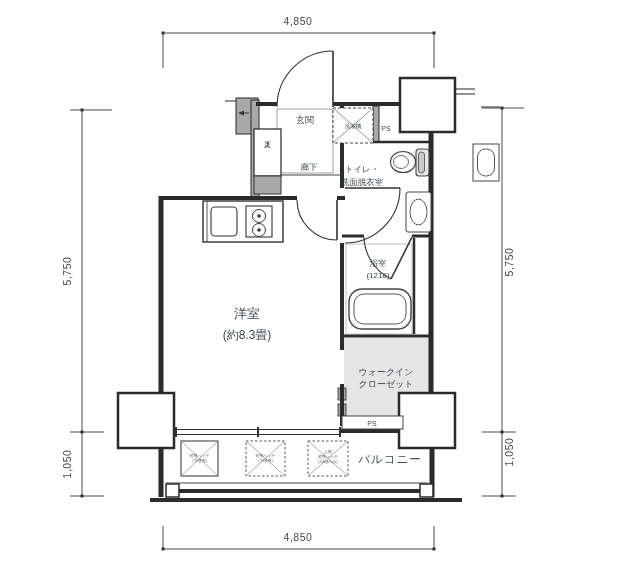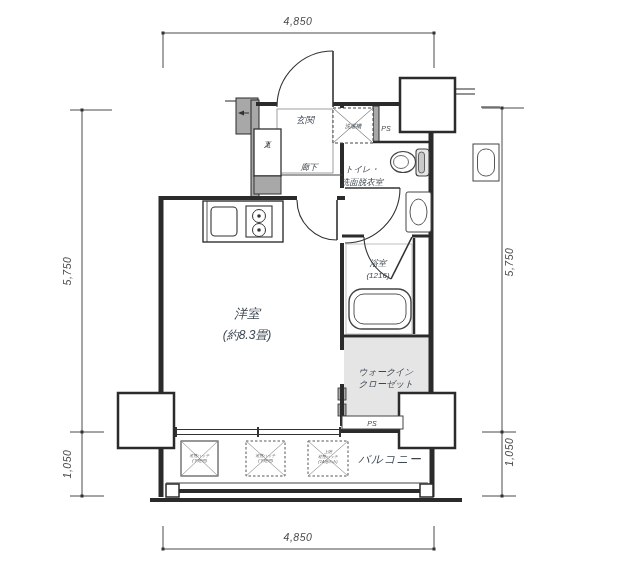--- a/index.html
+++ b/index.html
@@ -1,17 +1,17 @@
 <!DOCTYPE html>
 <html><head>
 <meta charset="utf-8">
 <style>
   html,body{margin:0;padding:0;background:#ffffff;}
   .stage{position:relative;width:524px;height:569px;background:#ffffff;overflow:hidden;
-         font-family:"Liberation Sans",sans-serif;font-style:italic;}
+         font-family:"Liberation Sans",sans-serif;}
   svg{position:absolute;left:0;top:0;}
   text{font-family:"Liberation Sans",sans-serif;fill:#3c4650;}
   .dimtxt{fill:#4a4a4a;font-size:10.5px;letter-spacing:.5px;}
   .roomtxt{fill:#3c4650;}
   .tinytxt{fill:#555;font-size:4px;}
   .wall{stroke:#2b2b2b;fill:none;}
   .thin{stroke:#444;fill:none;}
 </style>
 </head>
 <body>

